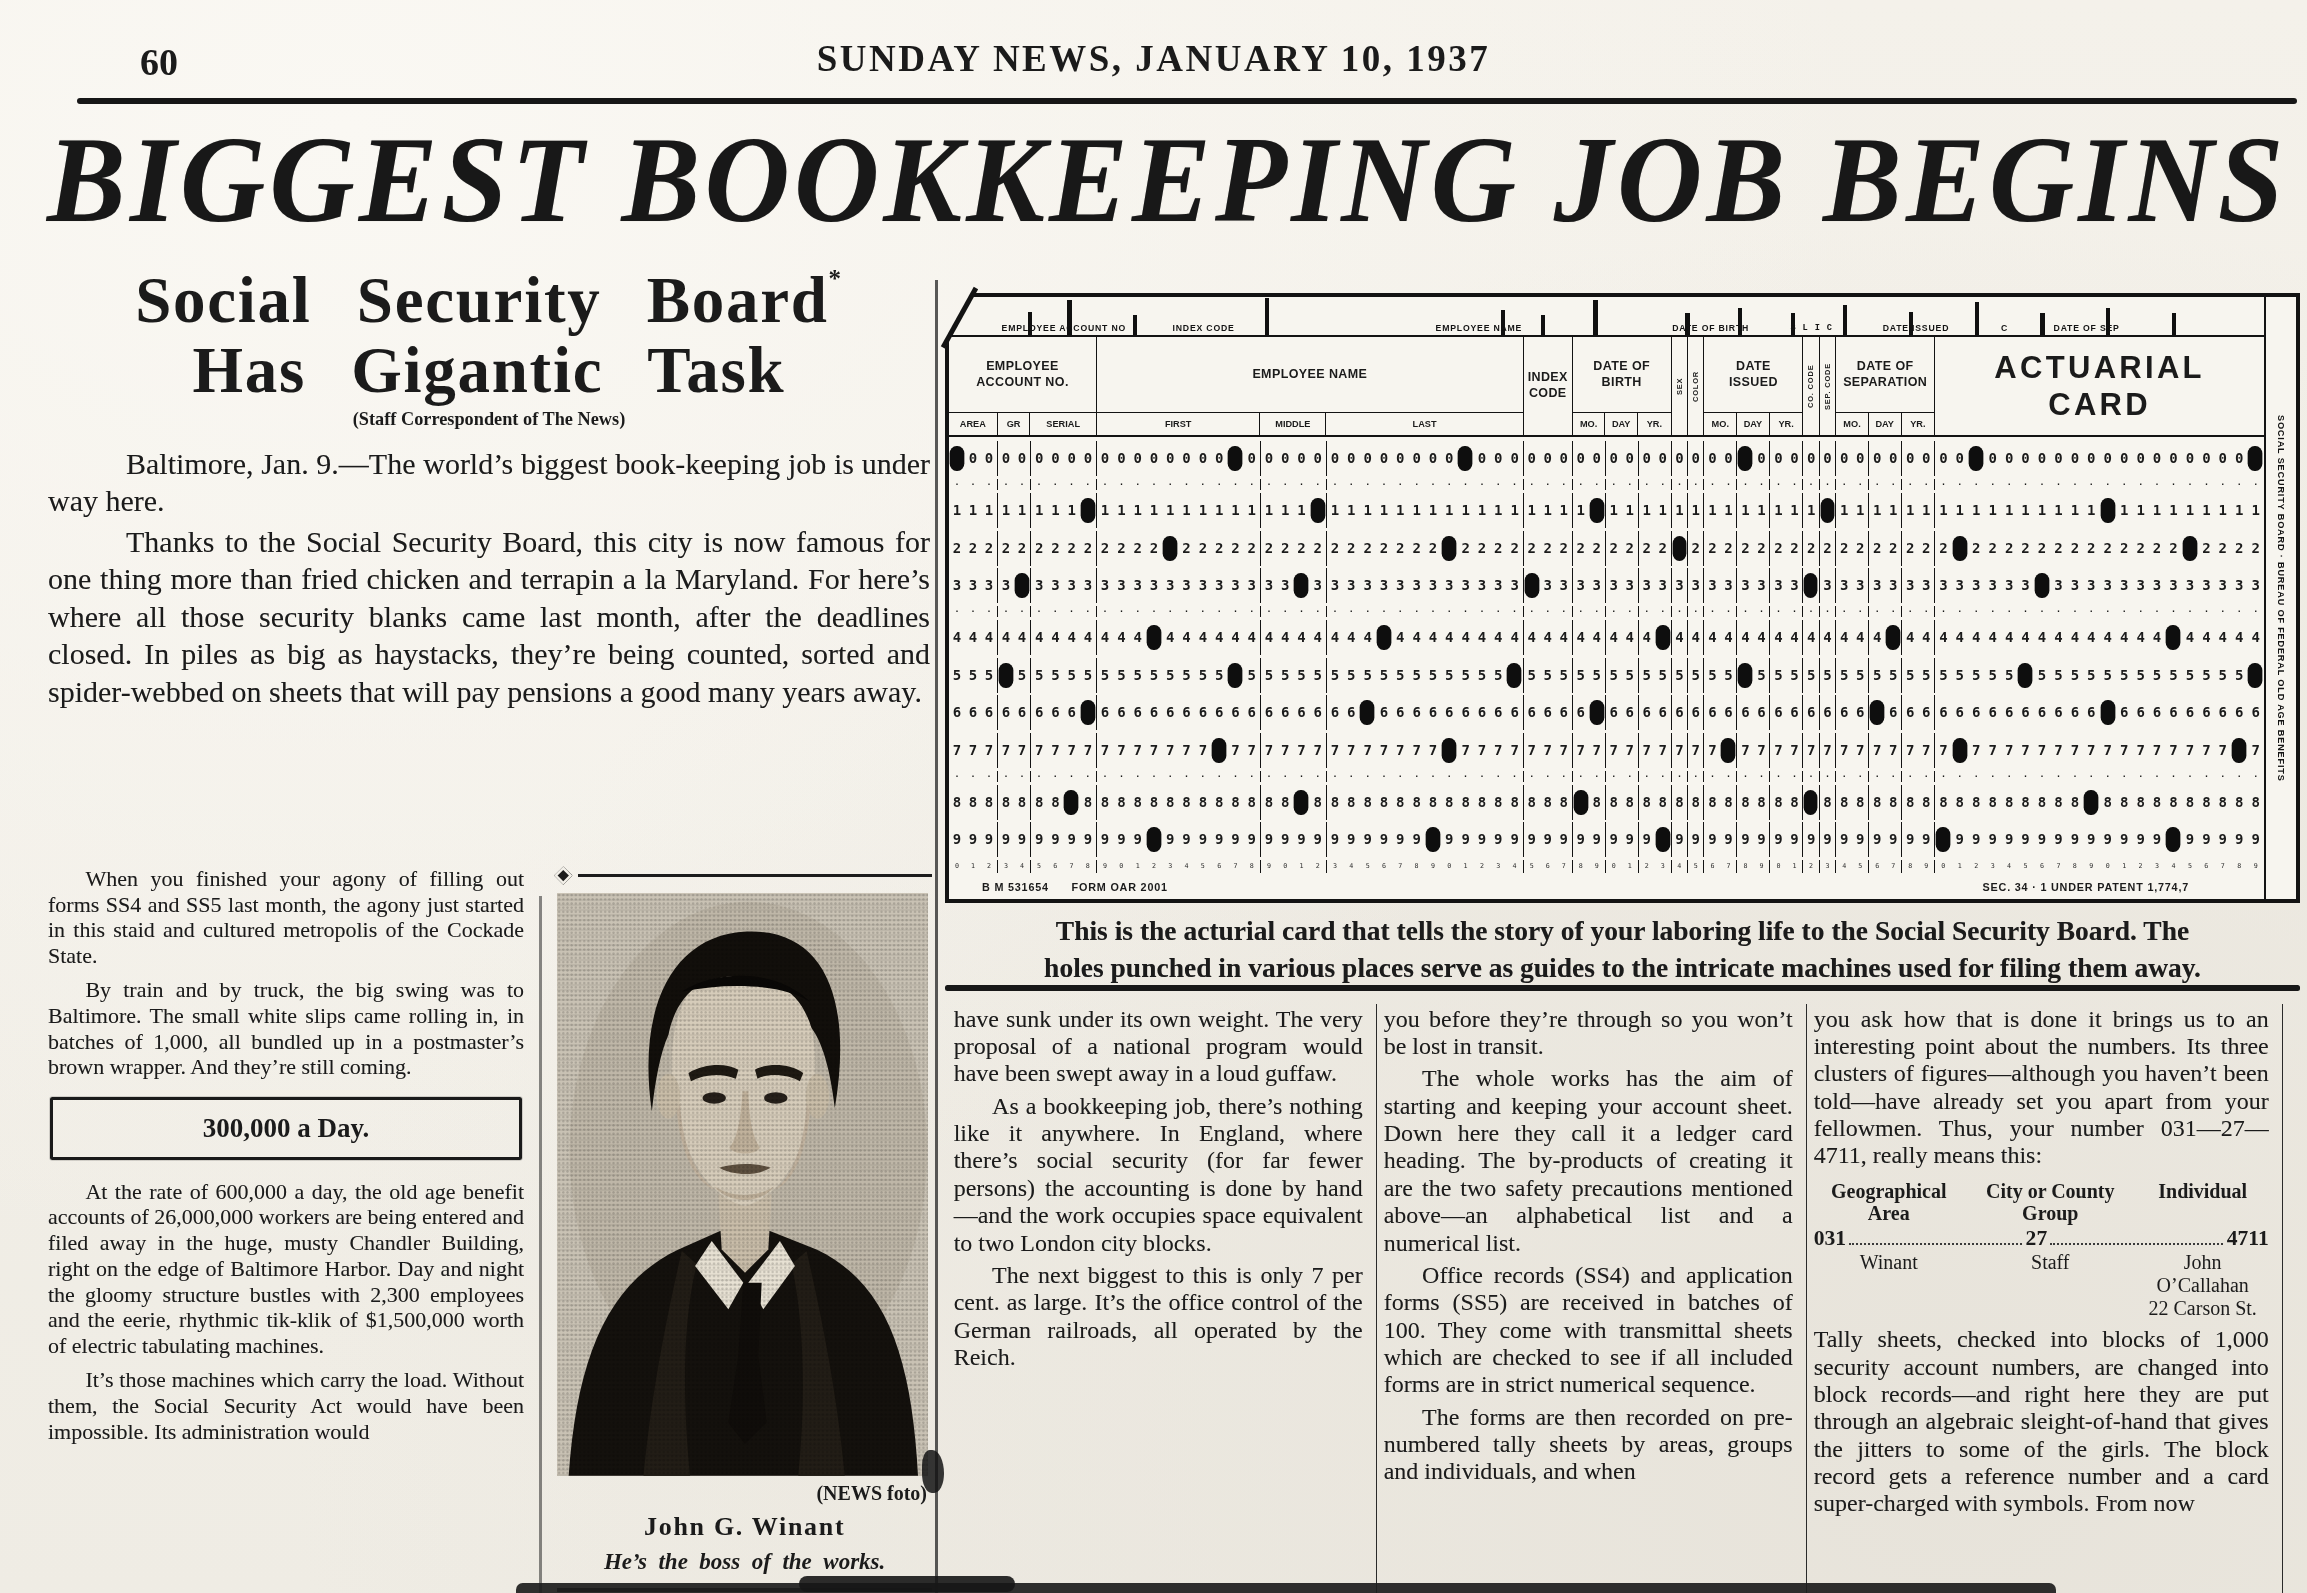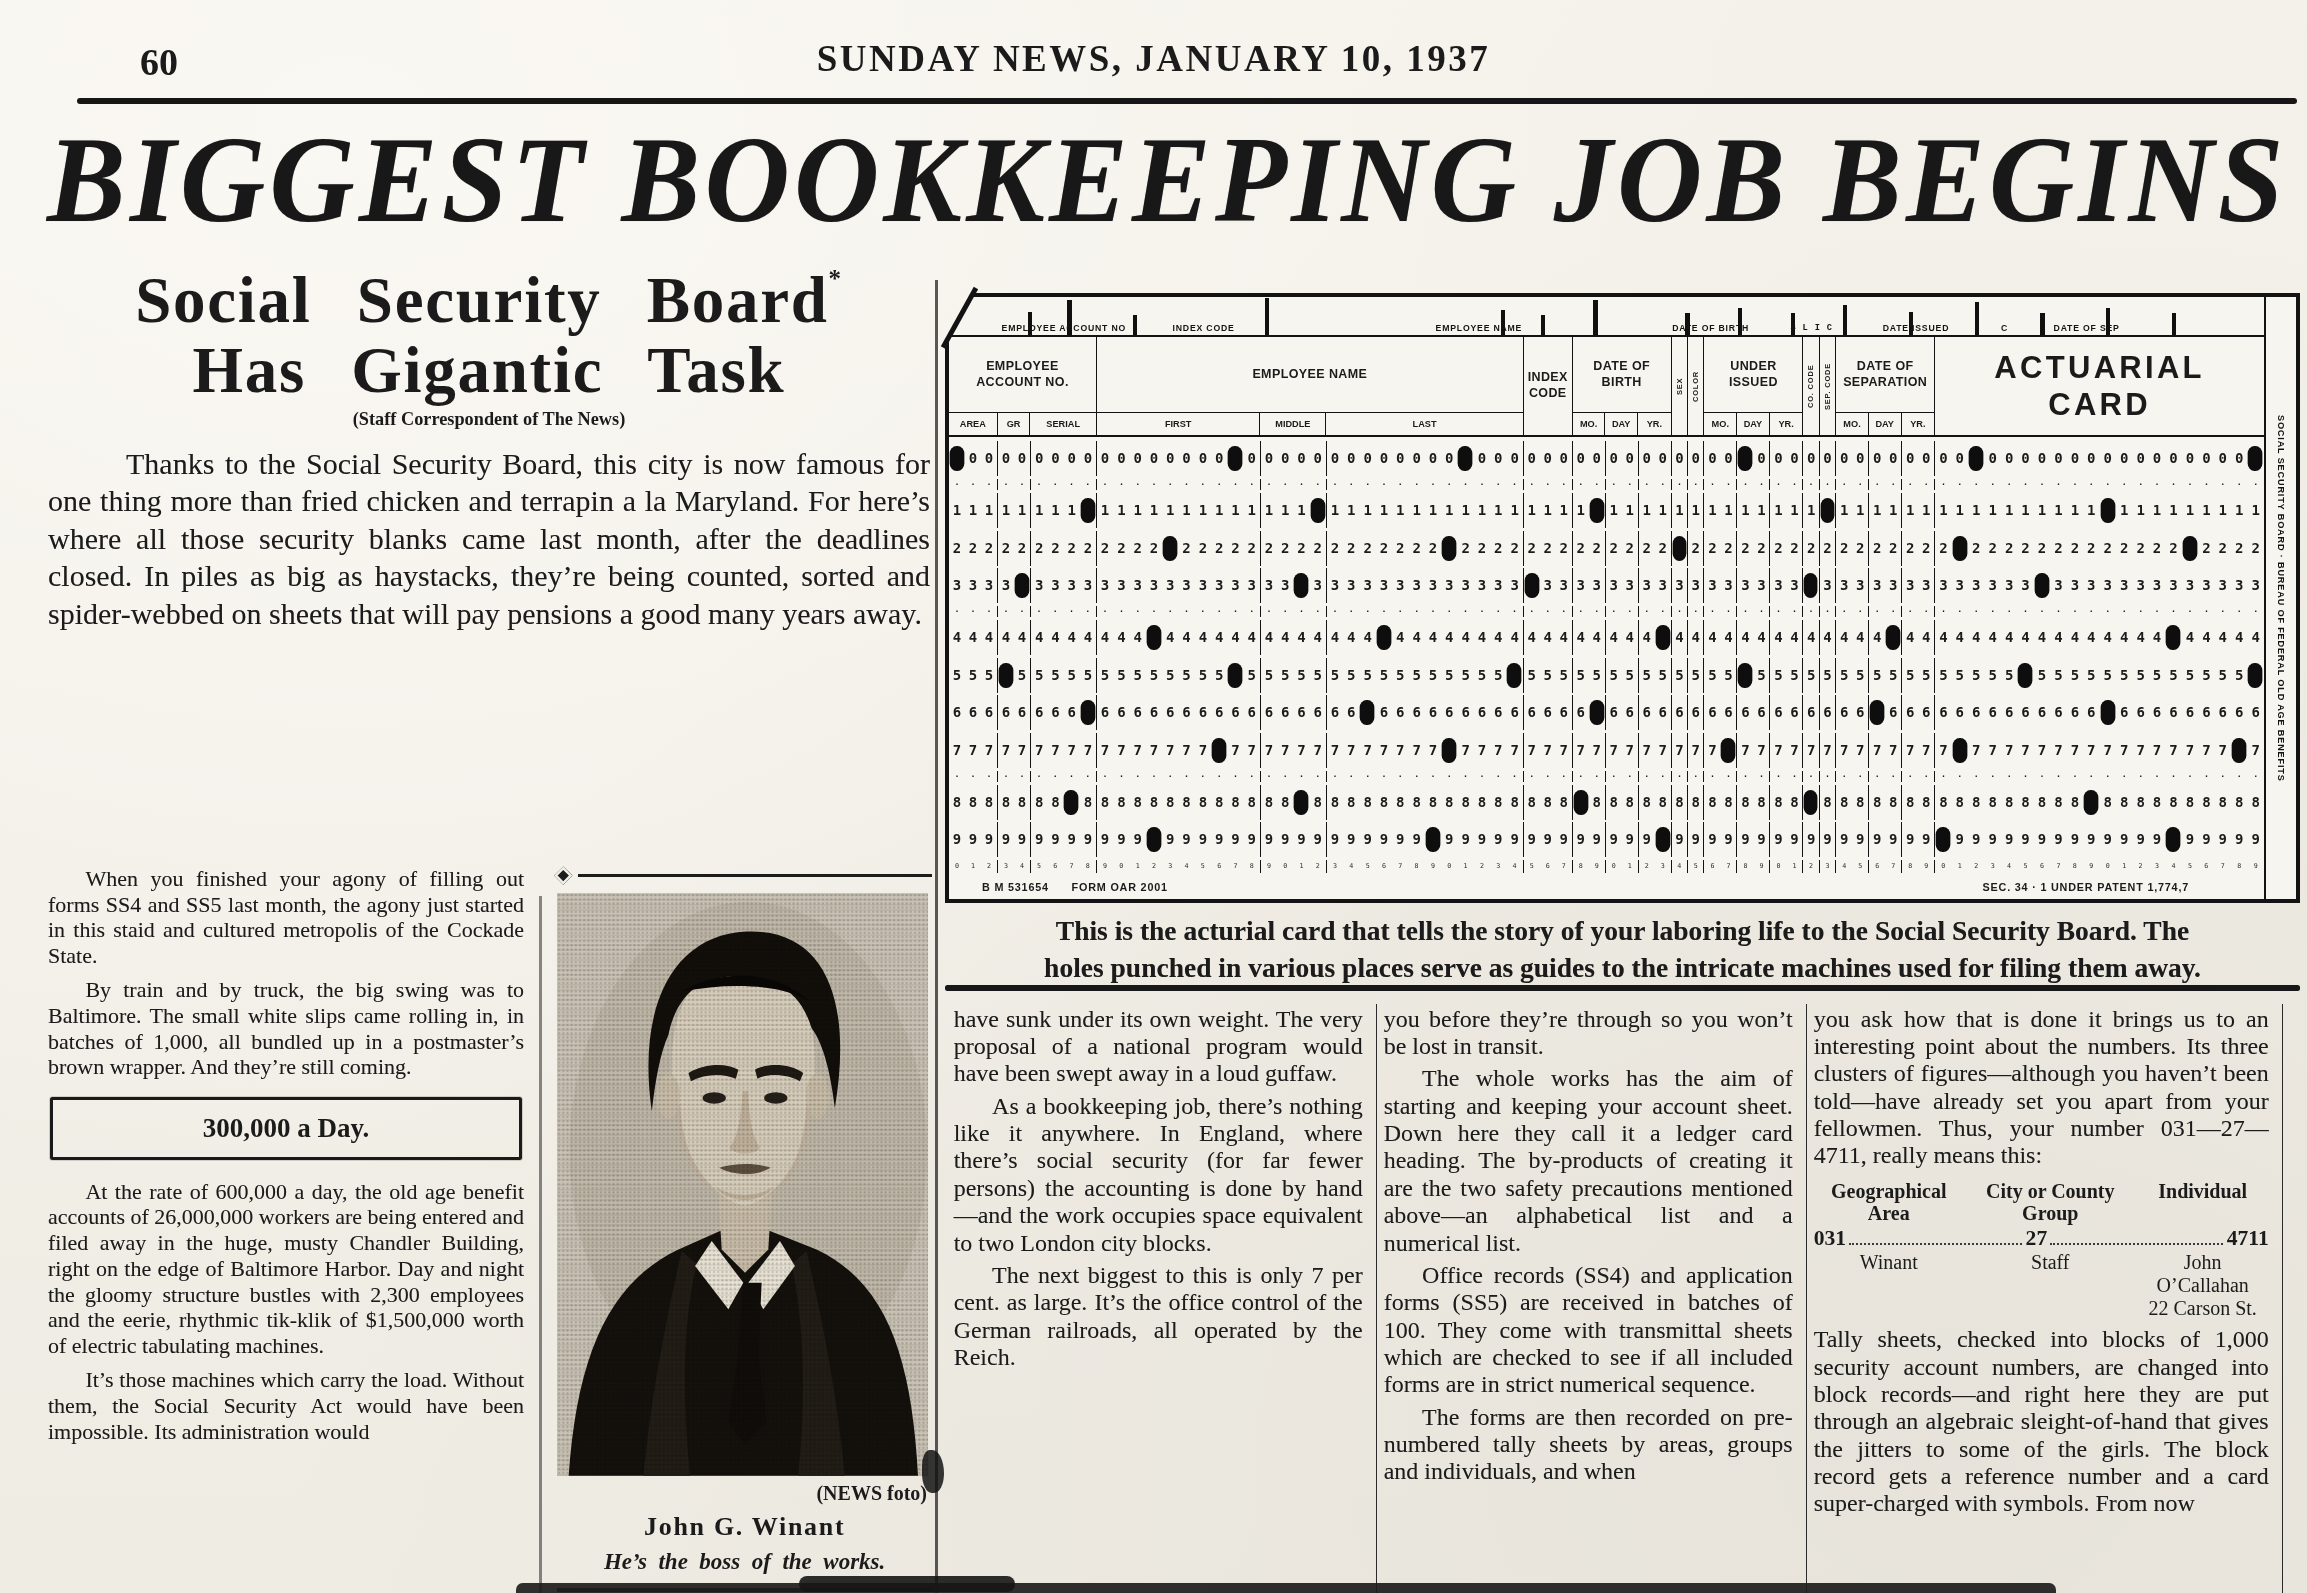--- a/index.html
+++ b/index.html
@@ -146,20 +146,21 @@
 
   <div class="headline ink">BIGGEST BOOKKEEPING JOB BEGINS</div>
 
   <div class="col1">
     <div class="subhead">
       <span>Social Security Board</span><span class="subhead-mark">*</span><br>
       <span>Has Gigantic Task</span>
     </div>
     <div class="byline-sub">(Staff Correspondent of The News)</div>
     <div class="lead">
+        <p>Baltimore, Jan. 9.—The world’s biggest book-keeping job is under way here.</p>
         <p>Thanks to the Social Security Board, this city is now famous for one thing more than fried chicken and terrapin a la Maryland. For here’s where all those security blanks came last month, after the deadlines closed. In piles as big as haystacks, they’re being counted, sorted and spider-webbed on sheets that will pay pensions a good many years away.</p>
       </div>
   </div>
 
   <div class="split">
     <div class="narrow">
       <div>
           <p>When you finished your agony of filling out forms SS4 and SS5 last month, the agony just started in this staid and cultured metropolis of the Cockade State.</p>
           <p>By train and by truck, the big swing was to Baltimore. The small white slips came rolling in, in batches of 1,000, all bundled up in a postmaster’s brown wrapper. And they’re still coming.</p>
         </div>
@@ -270,21 +271,21 @@
               <div class="sub" style="width: 33px;">YR.</div>
             </div>
           </div>
           <div class="card-group vert" style="width: 16.4px;">
             <div class="vlabel">SEX</div>
           </div>
           <div class="card-group vert" style="width: 16.4px;">
             <div class="vlabel">COLOR</div>
           </div>
           <div class="card-group" style="width: 99px;">
-            <div class="glabel">UNDER
+            <div class="glabel">DATE
 ISSUED</div>
             <div class="subs">
               <div class="sub" style="width: 33px;">MO.</div>
               <div class="sub" style="width: 33px;">DAY</div>
               <div class="sub" style="width: 33px;">YR.</div>
             </div>
           </div>
           <div class="card-group vert" style="width: 16.4px;">
             <div class="vlabel">CO. CODE</div>
           </div>

